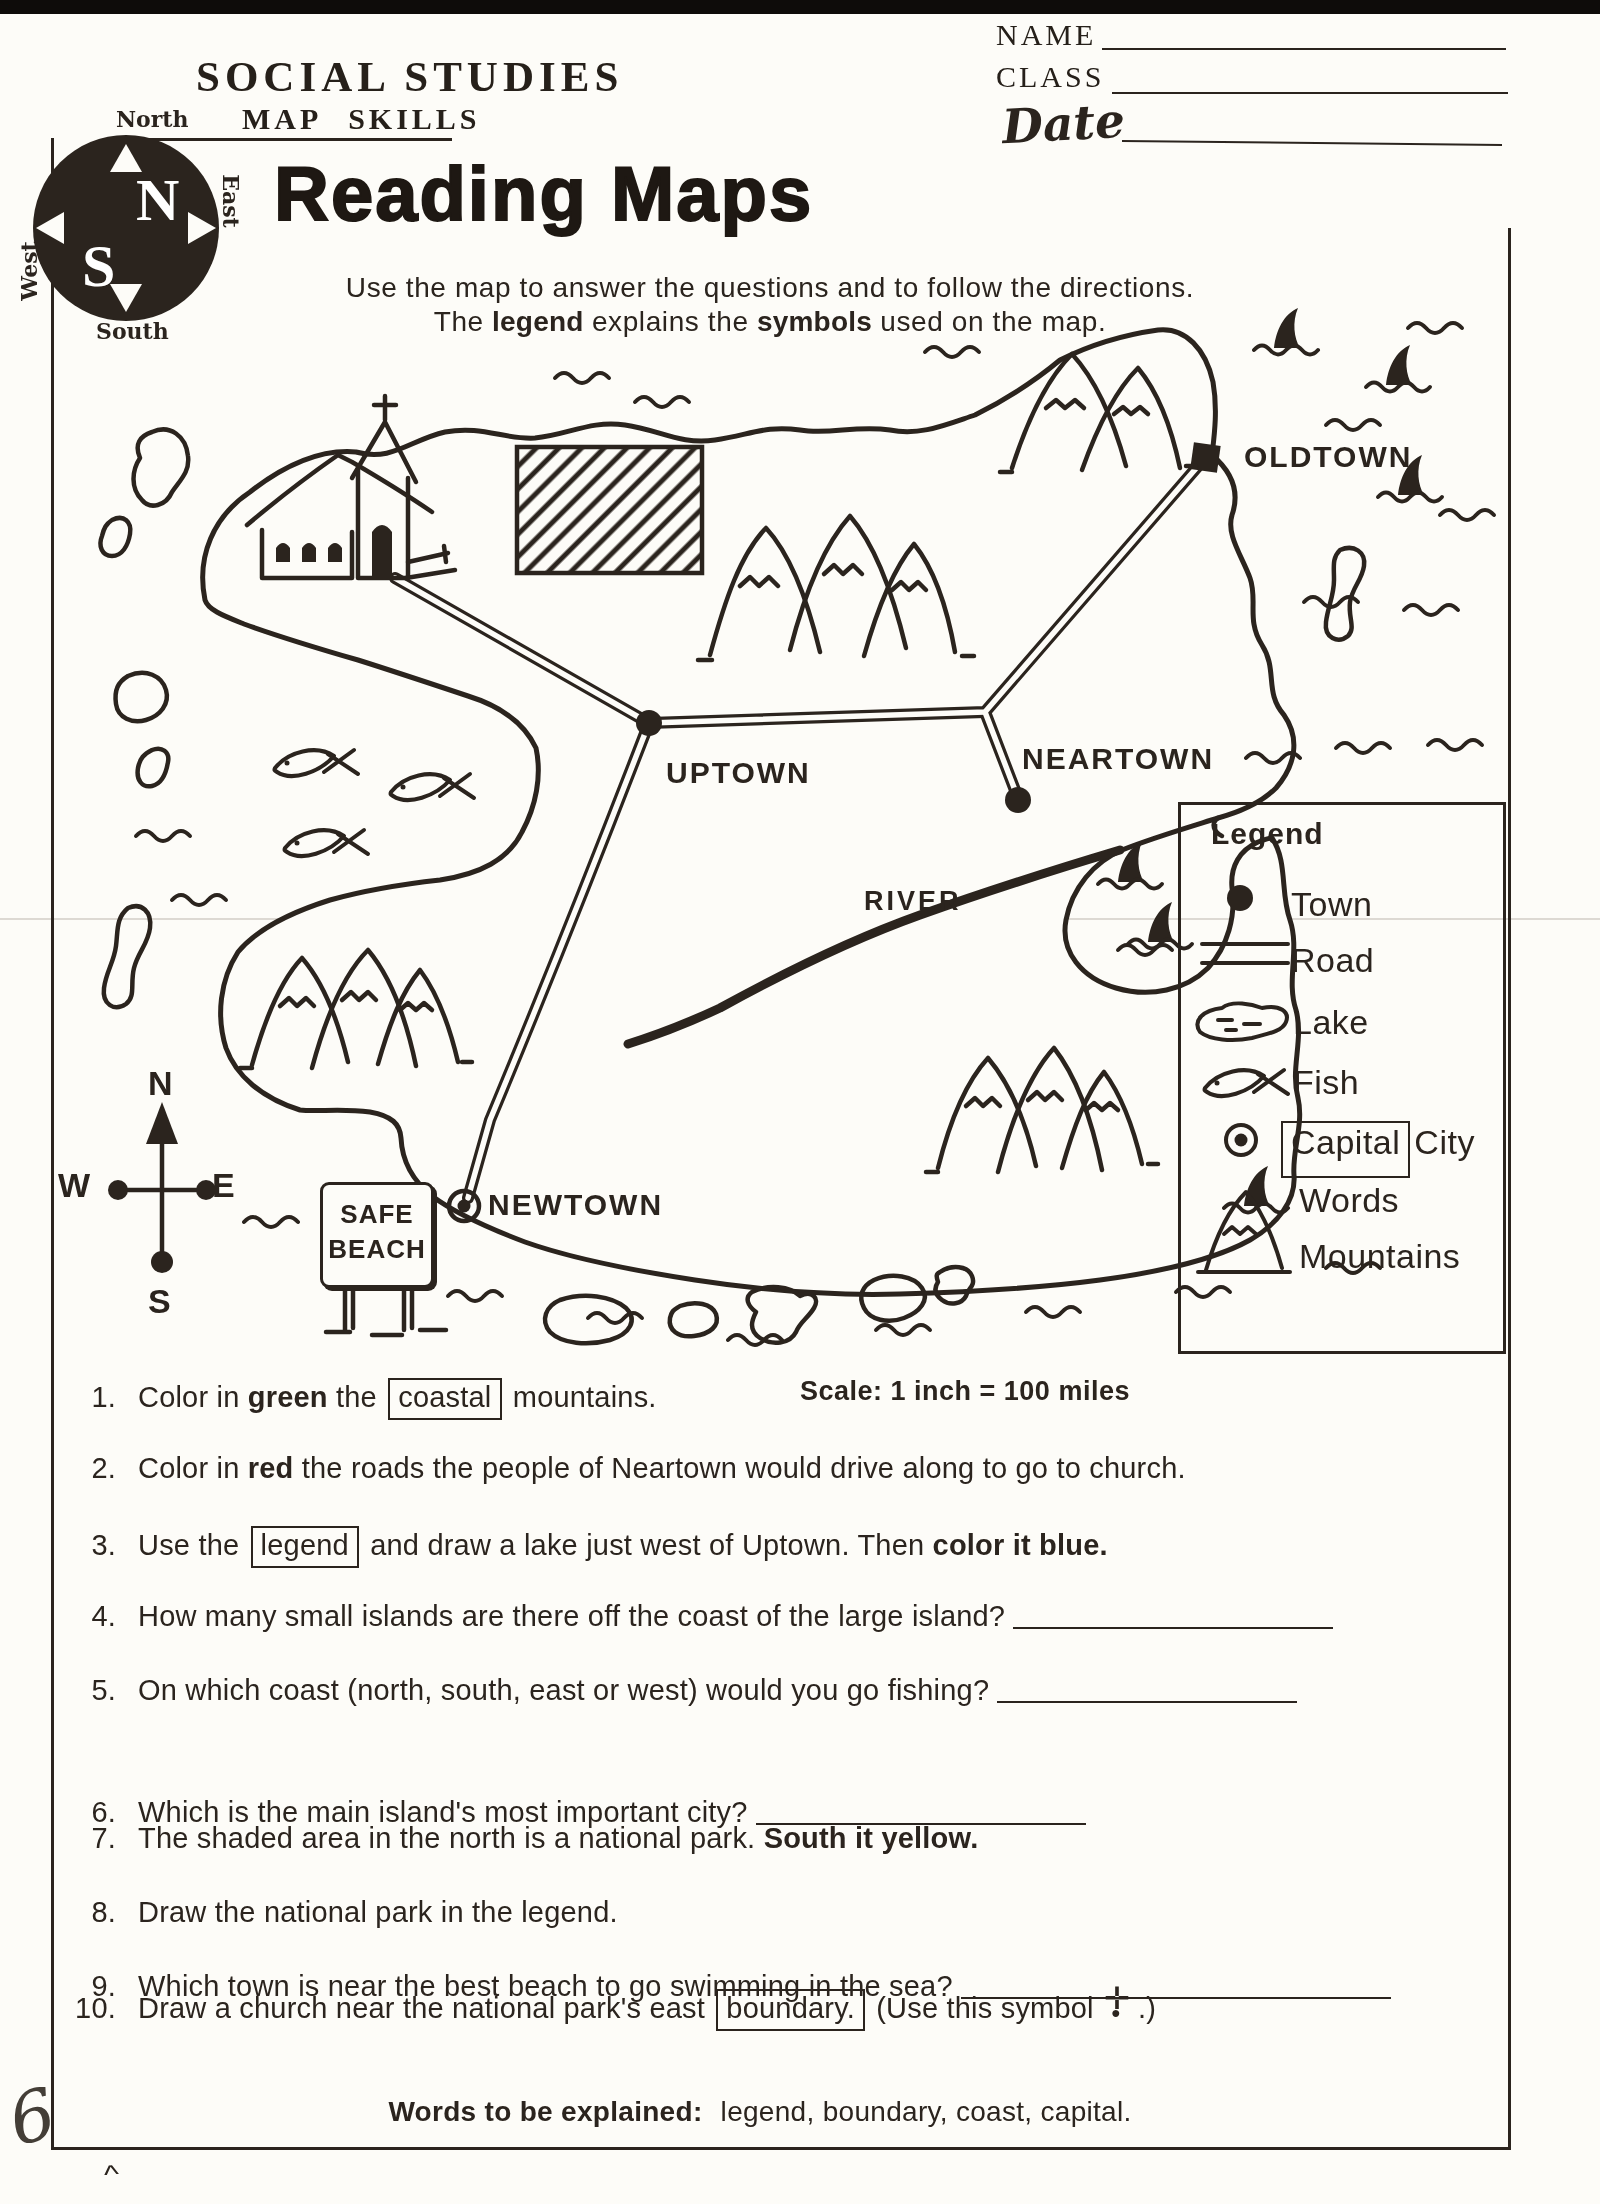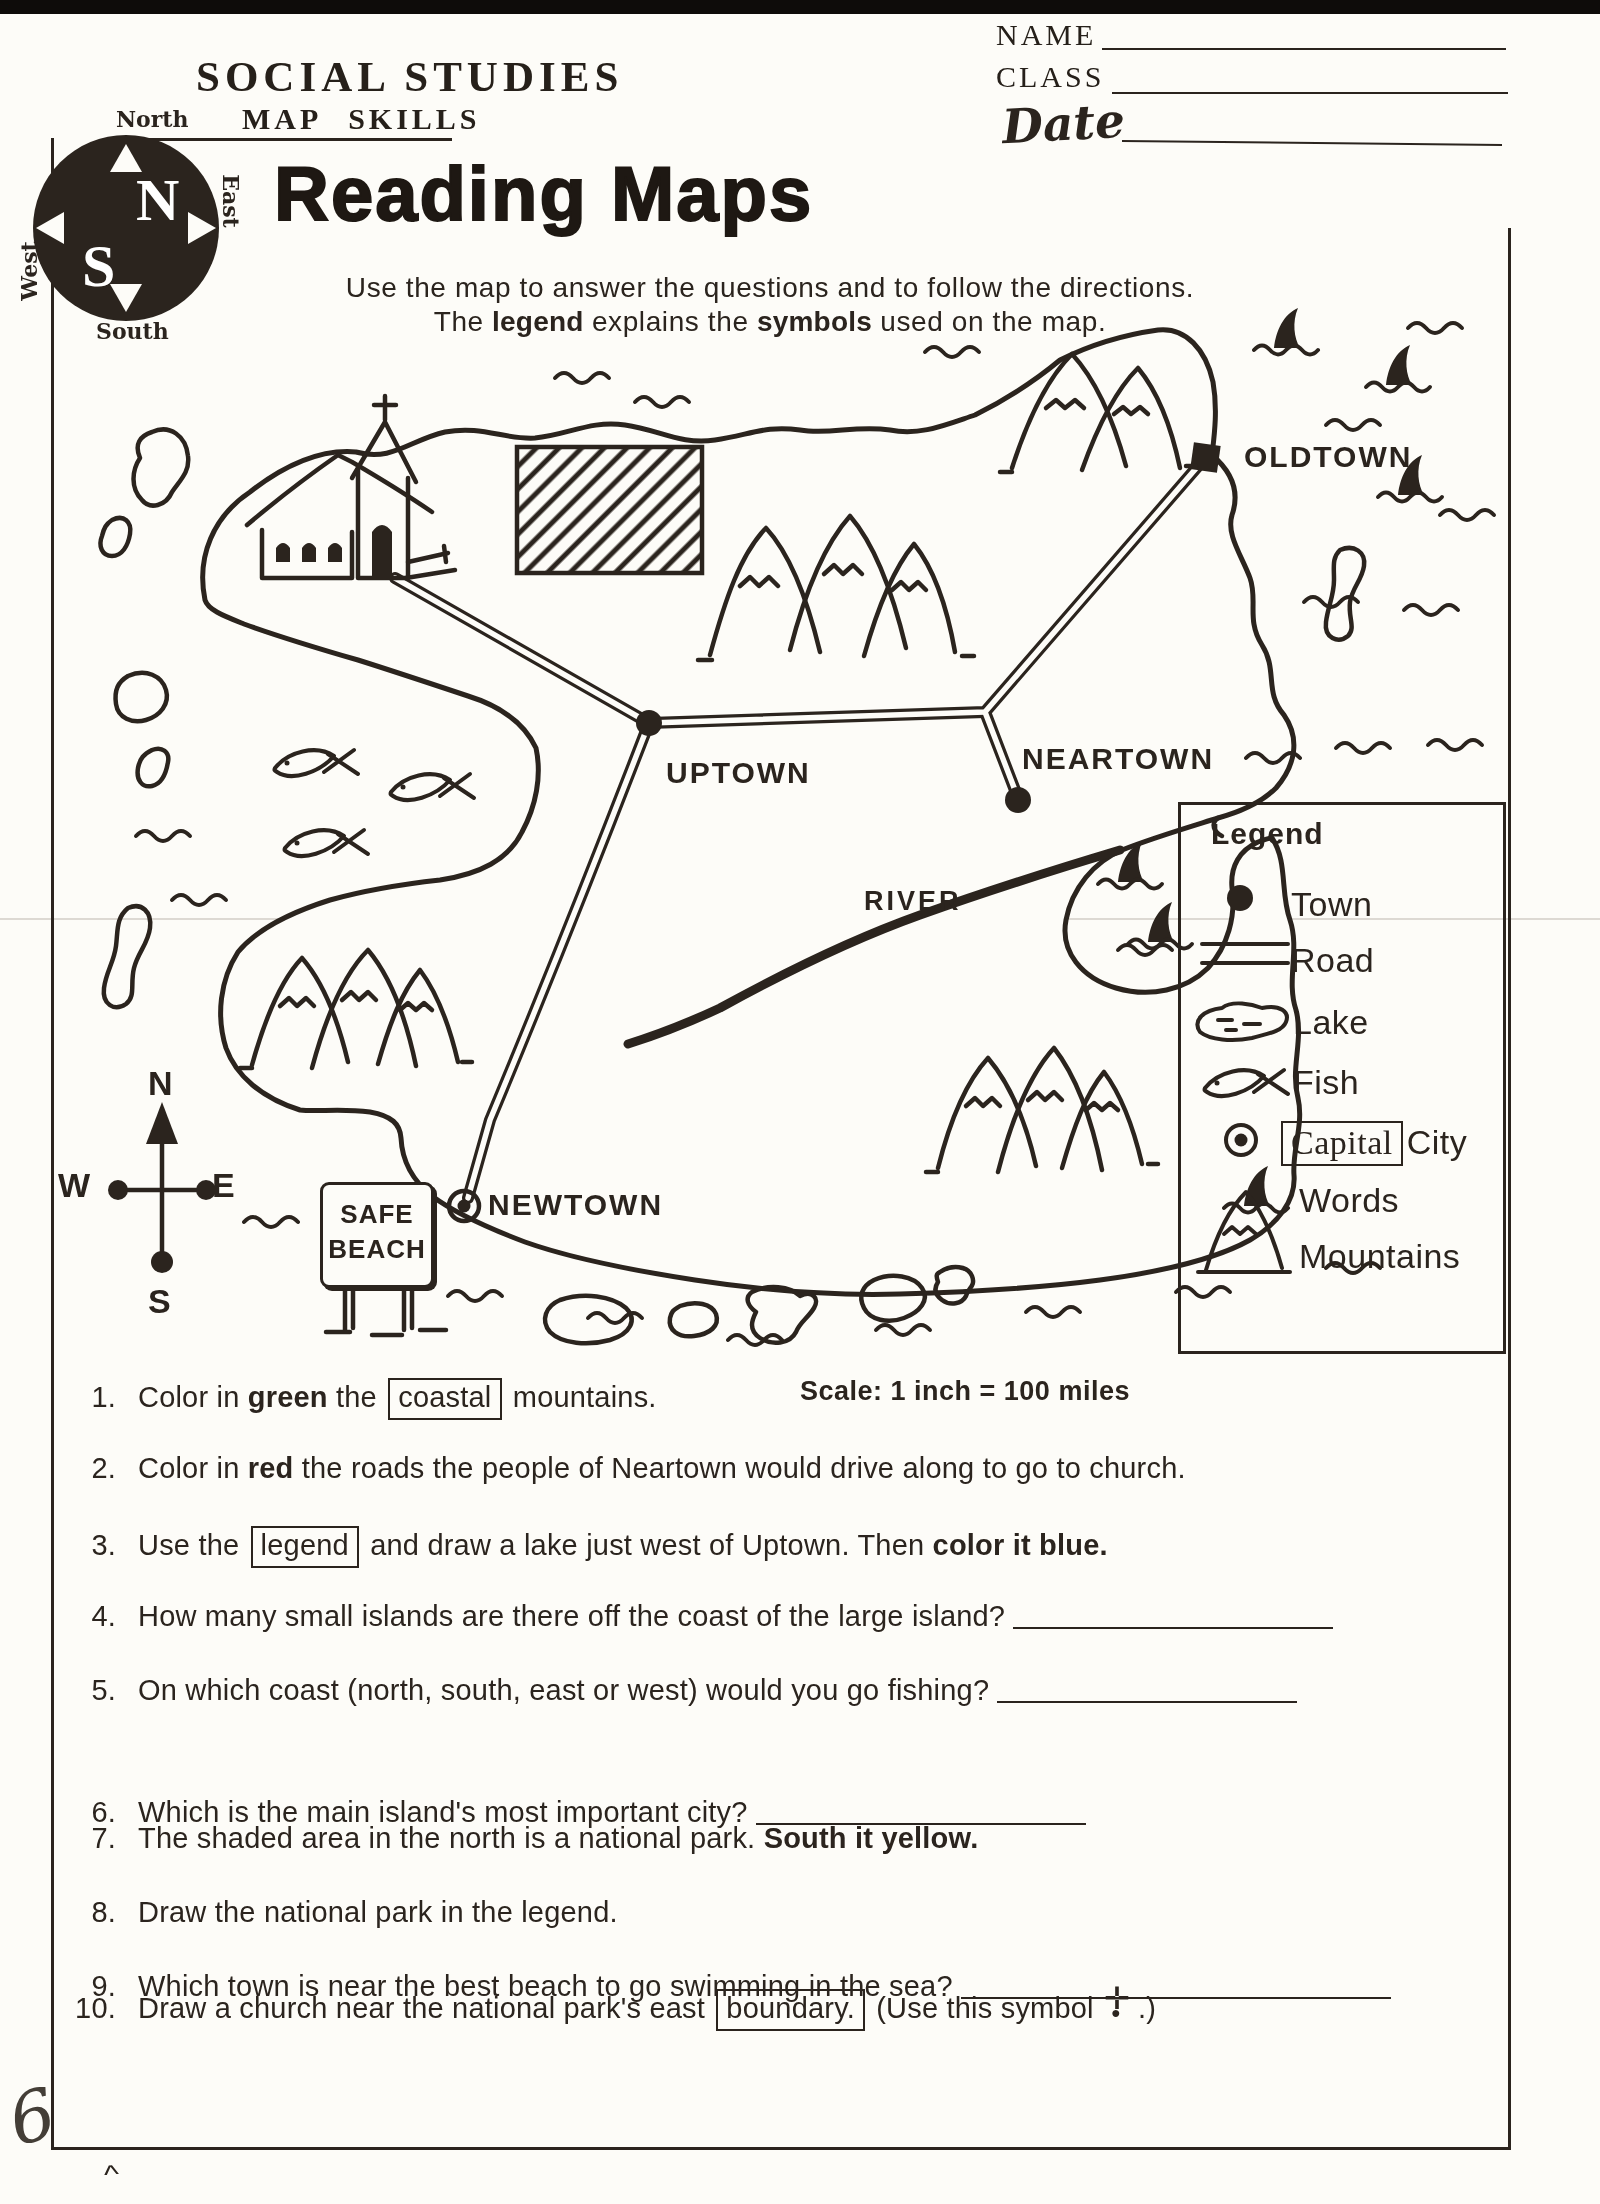--- a/index.html
+++ b/index.html
@@ -31,21 +31,21 @@
   .rot-l{transform:rotate(-90deg);}
   .rot-r{transform:rotate(90deg);}
   .cmp-lab{font-size:34px;font-weight:600;}
   
   .sign{border:3.5px solid #2b241e;border-radius:9px;background:#fdfcf8;box-shadow:3px 3px 0 0 #2b241e;
         text-align:center;font-weight:bold;font-size:26px;letter-spacing:1px;line-height:1.35;padding-top:12px;}
   
   .legend-box{border:3px solid #2b241e;background:transparent;}
   .legend-title{font-size:30px;font-weight:bold;letter-spacing:1px;}
   .legend-lab{font-size:34px;letter-spacing:.5px;}
-  .boxed{border:2.5px solid #2b241e;padding:1px 8px 3px;display:inline-block;line-height:1.1;font-family:Liberation Serif, serif;}
+  .boxed{border:2.5px solid #2b241e;padding:1px 8px 15px;display:inline-block;line-height:1.1;}
   
   .q-row{position:absolute;left:70px;width:1420px;font-size:29px;letter-spacing:.2px;white-space:nowrap;}
   .q-num{display:inline-block;min-width:46px;text-align:right;margin-right:22px;}
   .q-b{font-weight:bold;}
   .q-box{border:2.5px solid #2b241e;padding:2px 8px 4px;margin:0 3px;display:inline-block;line-height:1.1;}
   .blank{display:inline-block;border-bottom:2.5px solid #2b241e;height:22px;transform:translateY(3px);}
   .church-sym{display:inline-block;position:relative;width:36px;height:38px;vertical-align:-8px;}
   .church-sym .cs-cross{position:absolute;left:2px;top:-8px;font-size:31px;}
   .church-sym .cs-dot{position:absolute;left:9px;top:16px;font-size:16px;}
   .footer{font-size:28px;text-align:center;letter-spacing:.3px;}
@@ -336,17 +336,21 @@
       <div class="q-row" style="top: 1526px;"><span class="q-num">3.</span><span>Use the </span><span class="q-box">legend</span><span> and draw a lake just west of Uptown.  Then </span><span class="q-b">color it blue.</span></div>
       <div class="q-row" style="top: 1600px;"><span class="q-num">4.</span><span>How many small islands are there off the coast of the large island? </span><span class="blank" style="width: 320px;"></span></div>
       <div class="q-row" style="top: 1674px;"><span class="q-num">5.</span><span>On which coast (north, south, east or west) would you go fishing? </span><span class="blank" style="width: 300px;"></span></div>
       <div class="q-row" style="top: 1748px; margin-top: 48px;"><span class="q-num">6.</span><span>Which is the main island's most important city? </span><span class="blank" style="width: 330px;"></span></div>
       <div class="q-row" style="top: 1822px;"><span class="q-num">7.</span><span>The shaded area in the north is a national park.  </span><span class="q-b">South it yellow.</span></div>
       <div class="q-row" style="top: 1896px;"><span class="q-num">8.</span><span>Draw the national park in the legend.</span></div>
       <div class="q-row" style="top: 1970px;"><span class="q-num">9.</span><span>Which town is near the best beach to go swimming in the sea? </span><span class="blank" style="width: 430px;"></span></div>
       <div class="q-row" style="top: 1968px; margin-top: 20px;"><span class="q-num">10.</span><span>Draw a church near the national park's east </span><span class="q-box">boundary.</span><span> (Use this symbol </span><span class="church-sym"><span class="cs-cross">✛</span><span class="cs-dot">●</span></span><span>.)</span></div>
     </div>
 
+  <div class="abs footer" style="left:60px;top:2096px;width:1400px;">
+    <b>Words to be explained:</b>
+    <span style="margin-left:10px;">legend, boundary, coast, capital.</span>
+  </div>
 
   <div class="abs pagenum" style="left:10px;top:2076px;">6</div>
   <div class="abs stray" style="left:104px;top:2156px;">^</div>
 
 </div>
 
 </body></html>

